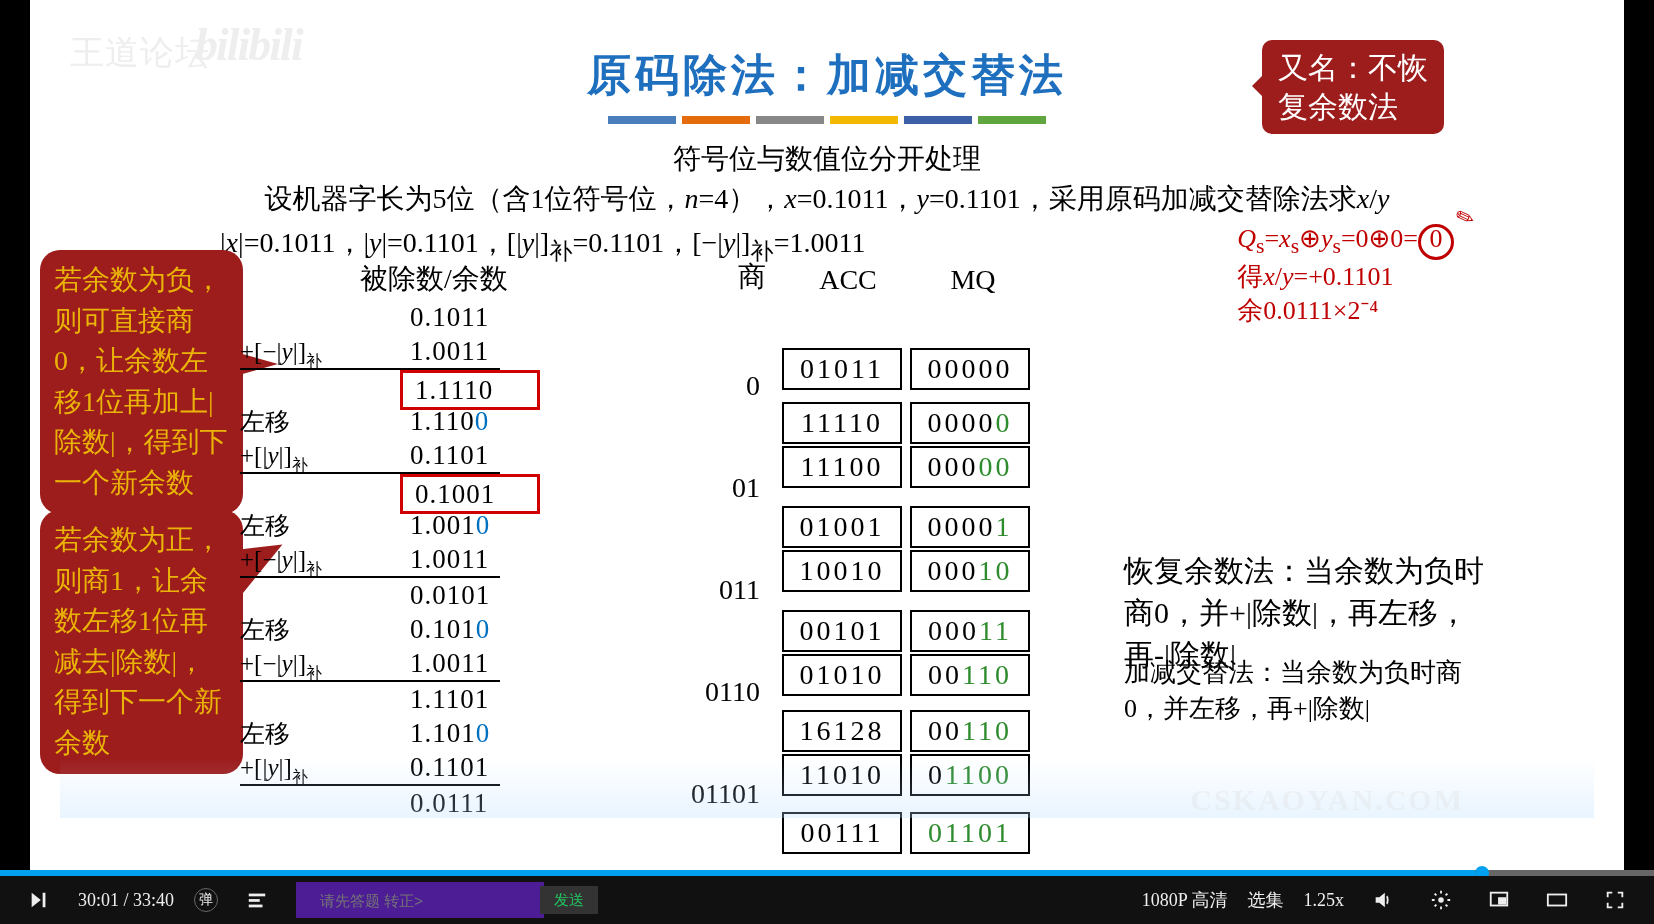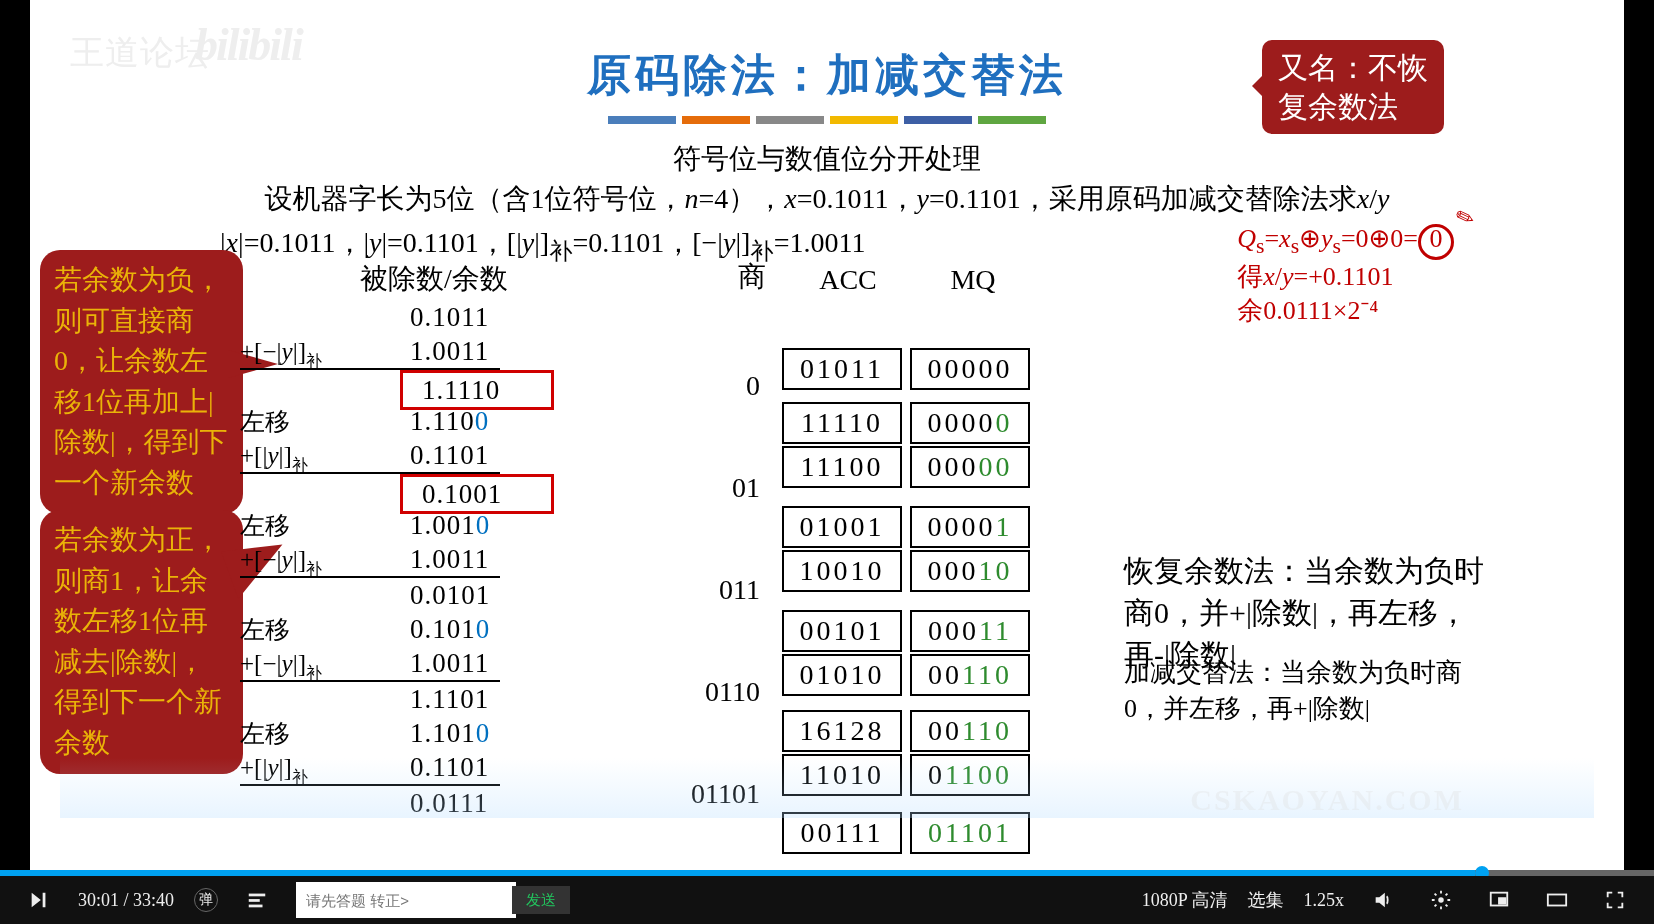--- a/index.html
+++ b/index.html
@@ -31,41 +31,41 @@
   .triB{left:198px;top:540px;border-top:14px solid transparent;border-bottom:36px solid transparent;border-left:60px solid #9d1c1c;transform:rotate(-20deg)}
   
   .comp{position:absolute;left:210px;top:260px;font-size:27px;font-family:"SimSun",serif}
   .comp .hdr{position:absolute;left:120px;top:0;font-size:28px}
   .row{white-space:nowrap;height:34px;line-height:34px}
   .op{display:inline-block;width:130px;text-align:left;font-size:25px}
   .op sub{font-size:16px}
   .val{display:inline-block;width:110px;text-align:left;letter-spacing:1px}
   .line{border-top:2px solid #000;width:260px;margin-left:0}
   .blue{color:#0070c0}
-  .box{border:3px solid #d00000;padding:0 19px;display:inline-block}
+  .box{border:3px solid #d00000;padding:0 12px;display:inline-block}
   
   .qcol{position:absolute;left:650px;top:258px;font-size:28px;font-family:"SimSun",serif;text-align:right;width:80px}
   .qcol div{position:absolute;right:0}
   
   .regs{position:absolute;left:752px;top:264px;font-family:"SimSun",serif}
   .regs .h{font-size:28px;text-align:center}
   .cell{border:2px solid #000;font-size:28px;letter-spacing:3px;padding:3px 12px;display:inline-block;min-width:92px;text-align:center;background:#fff}
   .rrow{margin-top:6px;white-space:nowrap}
   .gap{display:inline-block;width:8px}
   .grn{color:#2e8b2e}
   
   .prog{position:absolute;left:0;right:0;bottom:48px;height:6px;background:#444}
   .prog .buf{position:absolute;left:0;top:0;height:100%;width:100%;background:#666}
   .prog .play{position:absolute;left:0;top:0;height:100%;width:89.2%;background:#00a1f1}
   .prog .dot{position:absolute;left:89.2%;top:-4px;width:14px;height:14px;border-radius:50%;background:#00a1f1}
   .bar{position:absolute;left:0;right:0;bottom:0;height:48px;background:#111;color:#eee;font-size:18px;display:flex;align-items:center;padding:0 10px;box-sizing:border-box}
   .bar .sp{flex:1}
   .bar .seg{margin:0 10px;white-space:nowrap;display:flex;align-items:center}
   .ico{width:22px;height:22px;display:inline-block;margin:0 8px}
-  .danmu{background:#ffffff;color:#888;padding:4px 10px;border:none;width:200px;height:28px;font-size:15px}
+  .danmu{background:#4c1d95;color:#888;padding:4px 24px;border:none;width:200px;height:28px;font-size:15px}
   .sendbtn{background:#333;color:#22c55e;padding:4px 14px;height:28px;font-size:15px;border:none;margin-left:-4px}
   .wmb{position:absolute;right:160px;bottom:55px;color:#ddd;font-size:30px;font-weight:bold;letter-spacing:2px;opacity:.3}
   .wave{position:absolute;left:30px;right:30px;bottom:54px;height:60px;background:linear-gradient(to top,rgba(180,220,255,.3),transparent)}
 </style>
 </head>
 <body>
 
 <div class="stage">
   <div class="wm">王道论坛</div>
   <div class="wm2">bilibili</div>

